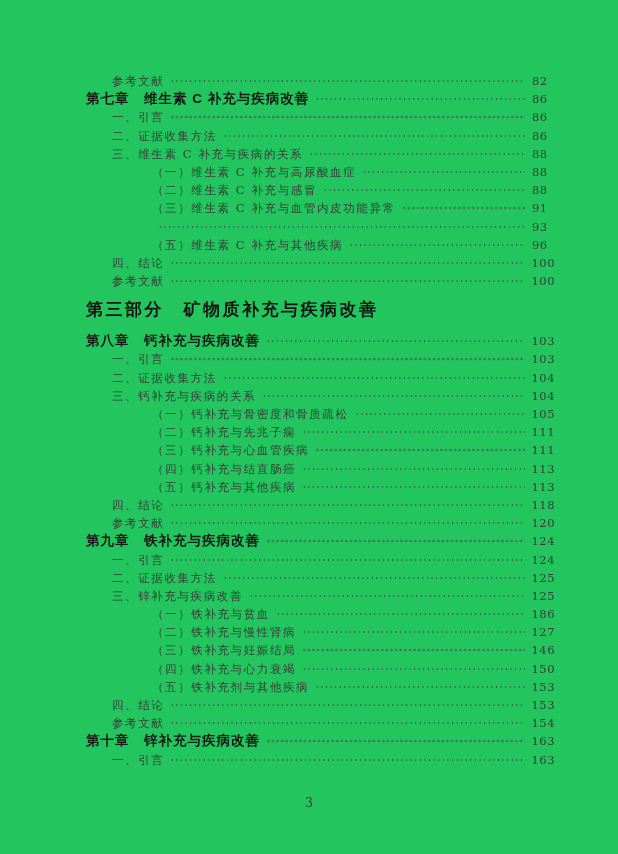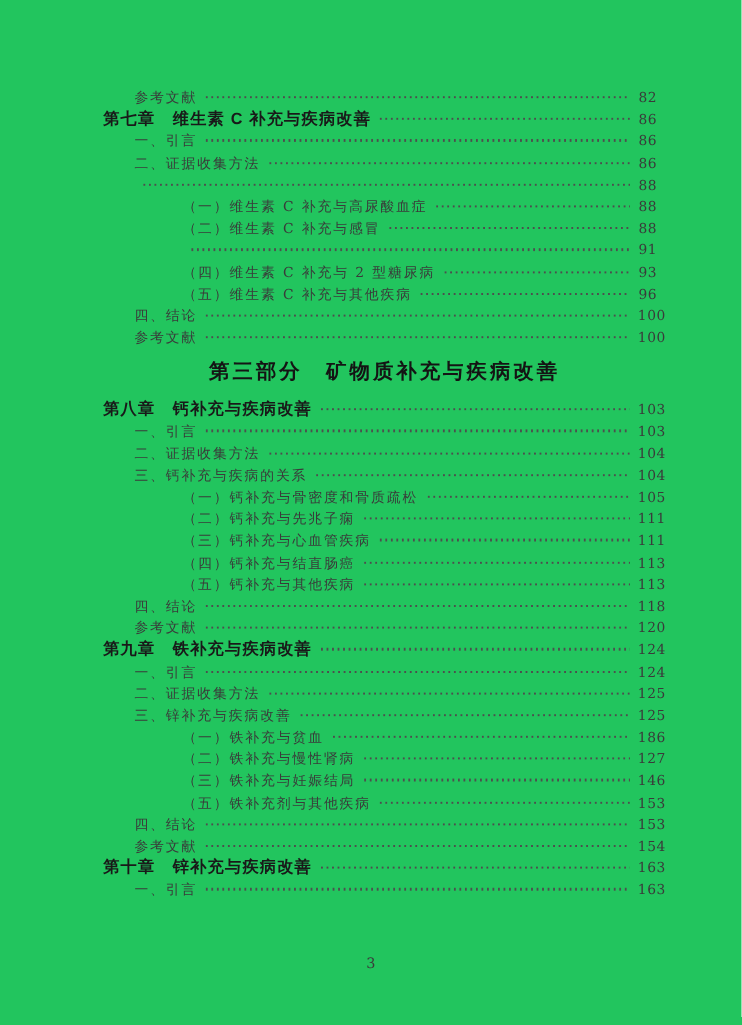--- a/index.html
+++ b/index.html
@@ -62,21 +62,21 @@
     color: #3a3a3a;
     min-width: 23px;
     text-align: left;
     letter-spacing: 0.5px;
   }
   .part-heading {
     font-family: "Liberation Sans", sans-serif;
     font-weight: bold;
     font-size: 17px;
     color: #141414;
-    text-align: center;
+    text-align: left;
     letter-spacing: 2.5px;
     line-height: 24px;
     margin: 8px 0 10px 0;
   }
   .footer-page {
     position: absolute;
     left: 0;
     right: 0;
     bottom: 44px;
     text-align: center;
@@ -104,39 +104,40 @@
         <span class="label">一、引言</span>
         <span class="leader"></span>
         <span class="pagenum">86</span>
       </div>
       <div class="row lvl-s1">
         <span class="label">二、证据收集方法</span>
         <span class="leader"></span>
         <span class="pagenum">86</span>
       </div>
       <div class="row lvl-s1">
+        <span class="label">三、维生素 C 补充与疾病的关系</span>
         <span class="leader"></span>
         <span class="pagenum">88</span>
       </div>
       <div class="row lvl-s2">
         <span class="label">（一）维生素 C 补充与高尿酸血症</span>
         <span class="leader"></span>
         <span class="pagenum">88</span>
       </div>
       <div class="row lvl-s2">
         <span class="label">（二）维生素 C 补充与感冒</span>
         <span class="leader"></span>
         <span class="pagenum">88</span>
       </div>
       <div class="row lvl-s2">
+        <span class="label">（三）维生素 C 补充与血管内皮功能异常</span>
         <span class="leader"></span>
         <span class="pagenum">91</span>
       </div>
       <div class="row lvl-s2">
-        <span class="label">（四）维生素 C 补充与 2 型糖尿病</span>
         <span class="leader"></span>
         <span class="pagenum">93</span>
       </div>
       <div class="row lvl-s2">
         <span class="label">（五）维生素 C 补充与其他疾病</span>
         <span class="leader"></span>
         <span class="pagenum">96</span>
       </div>
       <div class="row lvl-s1">
         <span class="label">四、结论</span>
@@ -231,20 +232,25 @@
       </div>
       <div class="row lvl-s2">
         <span class="label">（二）铁补充与慢性肾病</span>
         <span class="leader"></span>
         <span class="pagenum">127</span>
       </div>
       <div class="row lvl-s2">
         <span class="label">（三）铁补充与妊娠结局</span>
         <span class="leader"></span>
         <span class="pagenum">146</span>
+      </div>
+      <div class="row lvl-s2">
+        <span class="label">（四）铁补充与心力衰竭</span>
+        <span class="leader"></span>
+        <span class="pagenum">150</span>
       </div>
       <div class="row lvl-s2">
         <span class="label">（五）铁补充剂与其他疾病</span>
         <span class="leader"></span>
         <span class="pagenum">153</span>
       </div>
       <div class="row lvl-s1">
         <span class="label">四、结论</span>
         <span class="leader"></span>
         <span class="pagenum">153</span>

